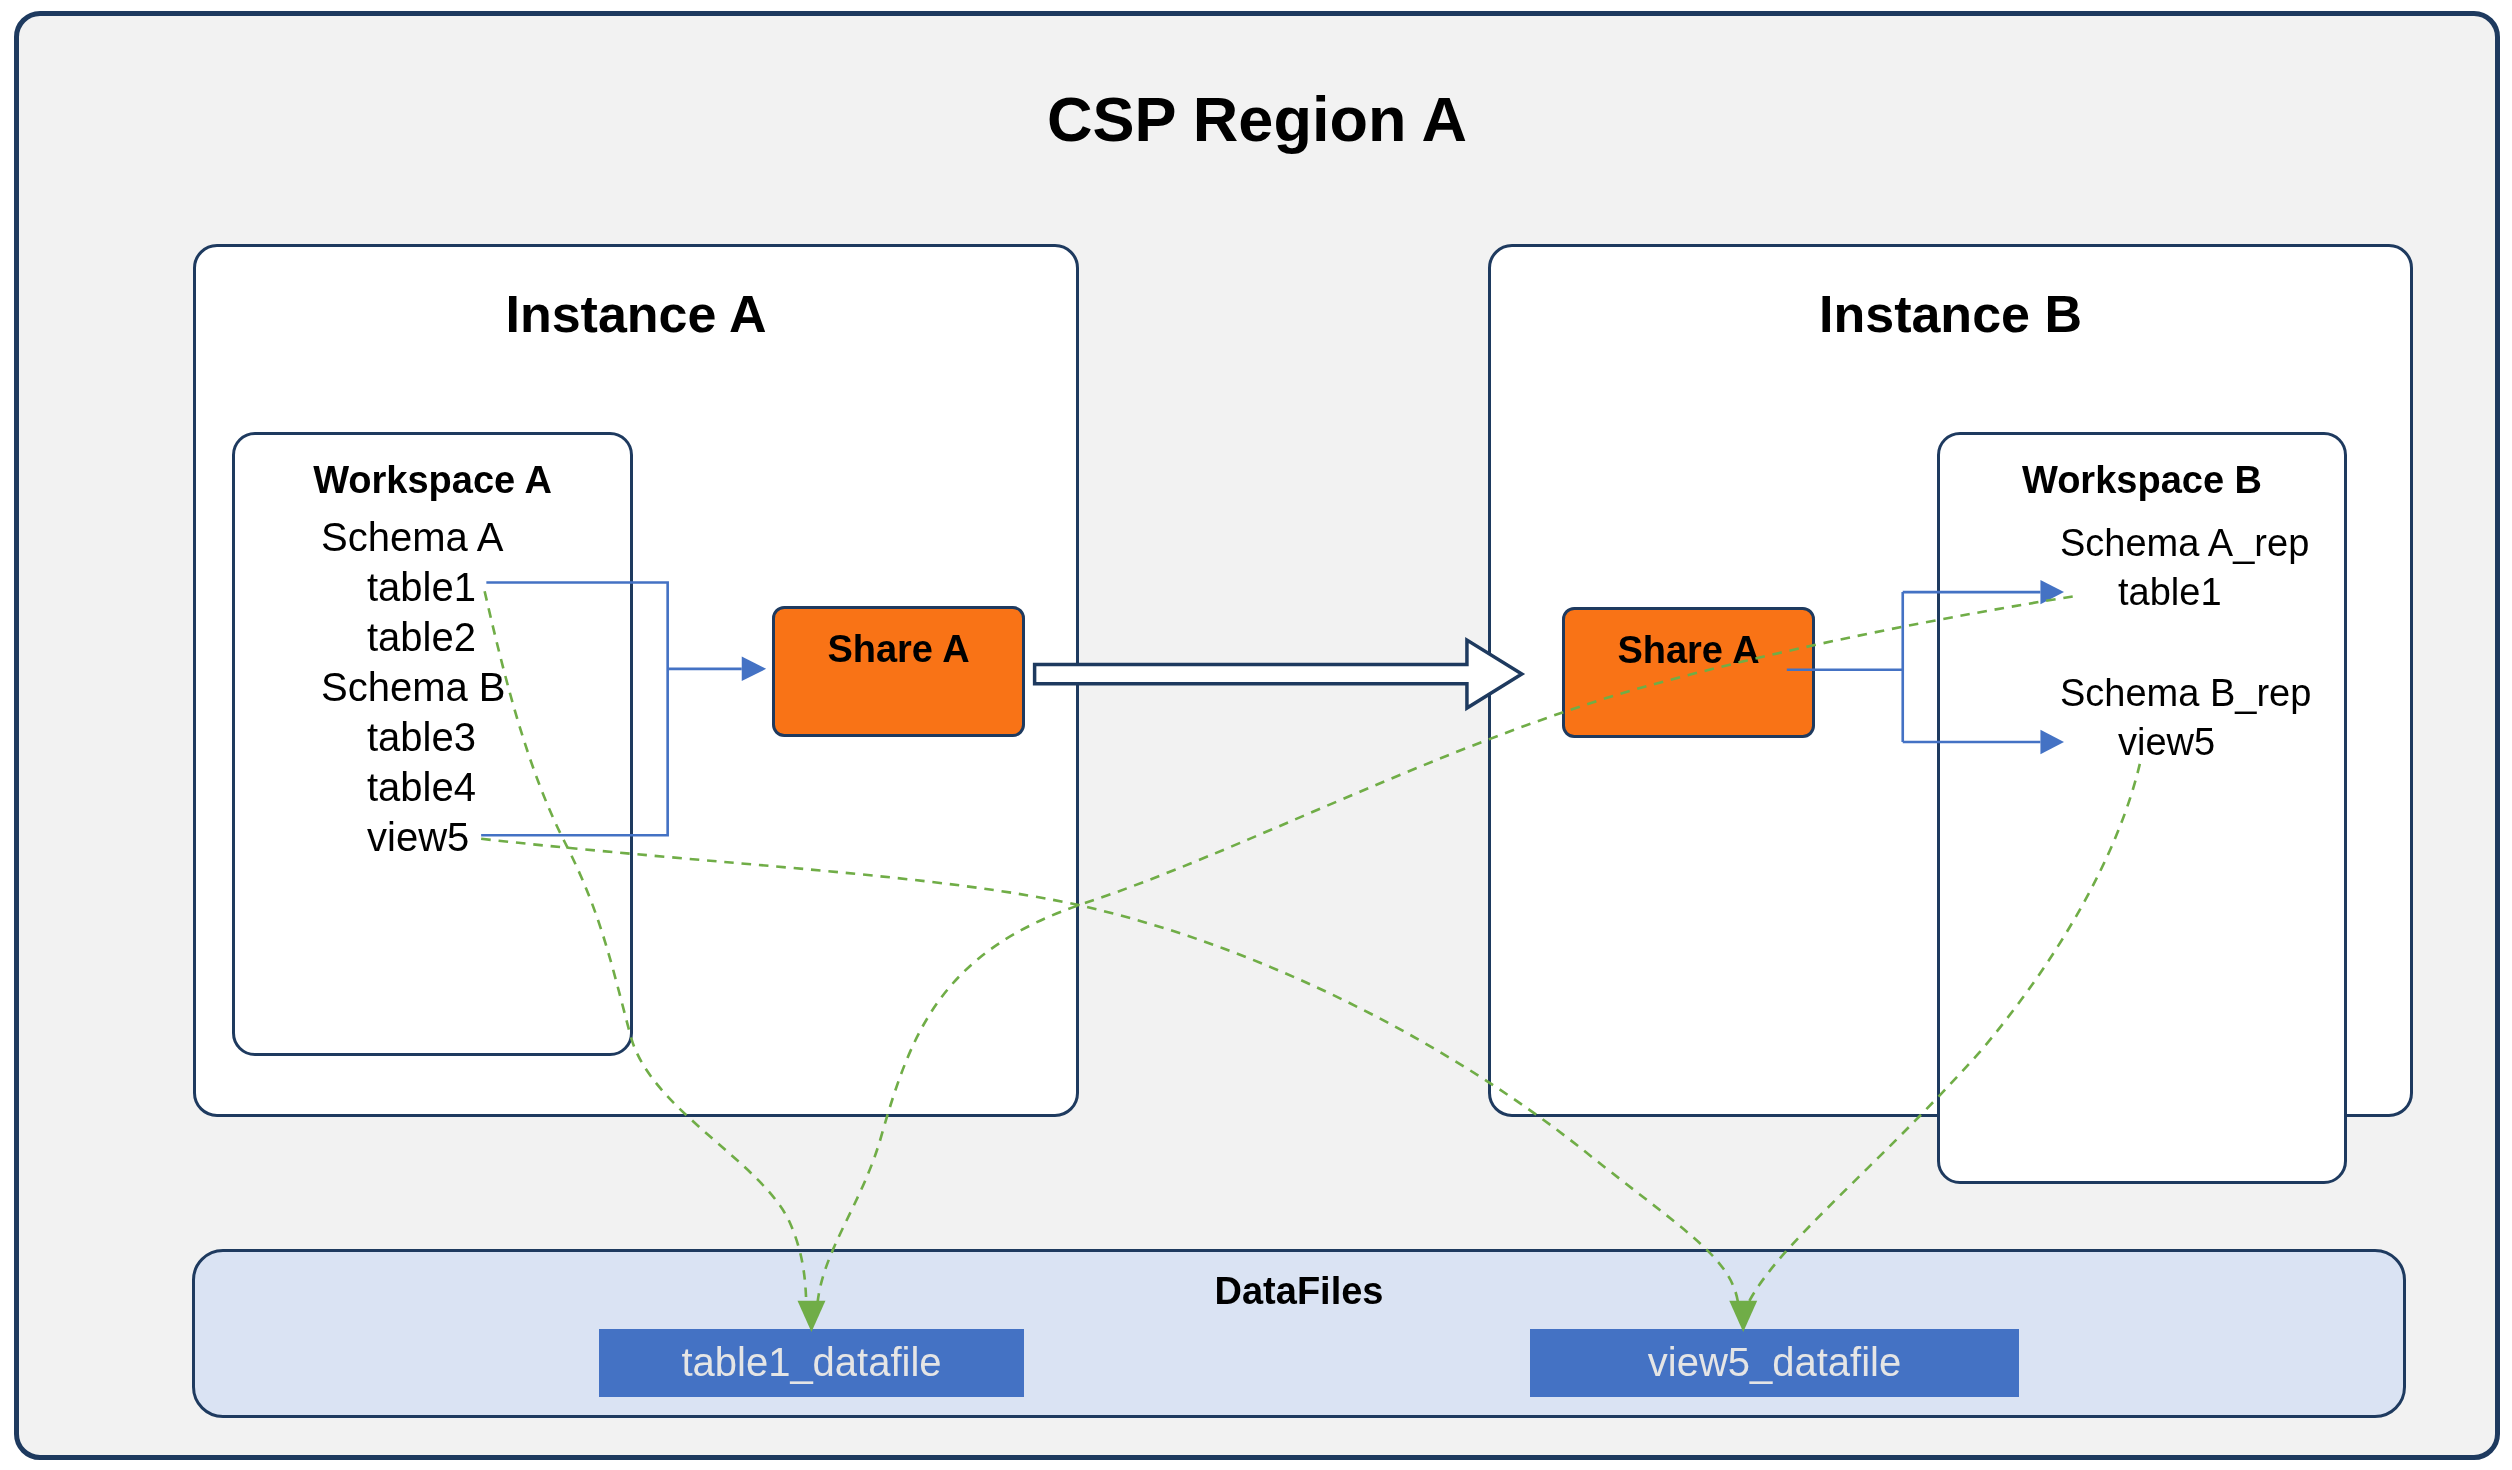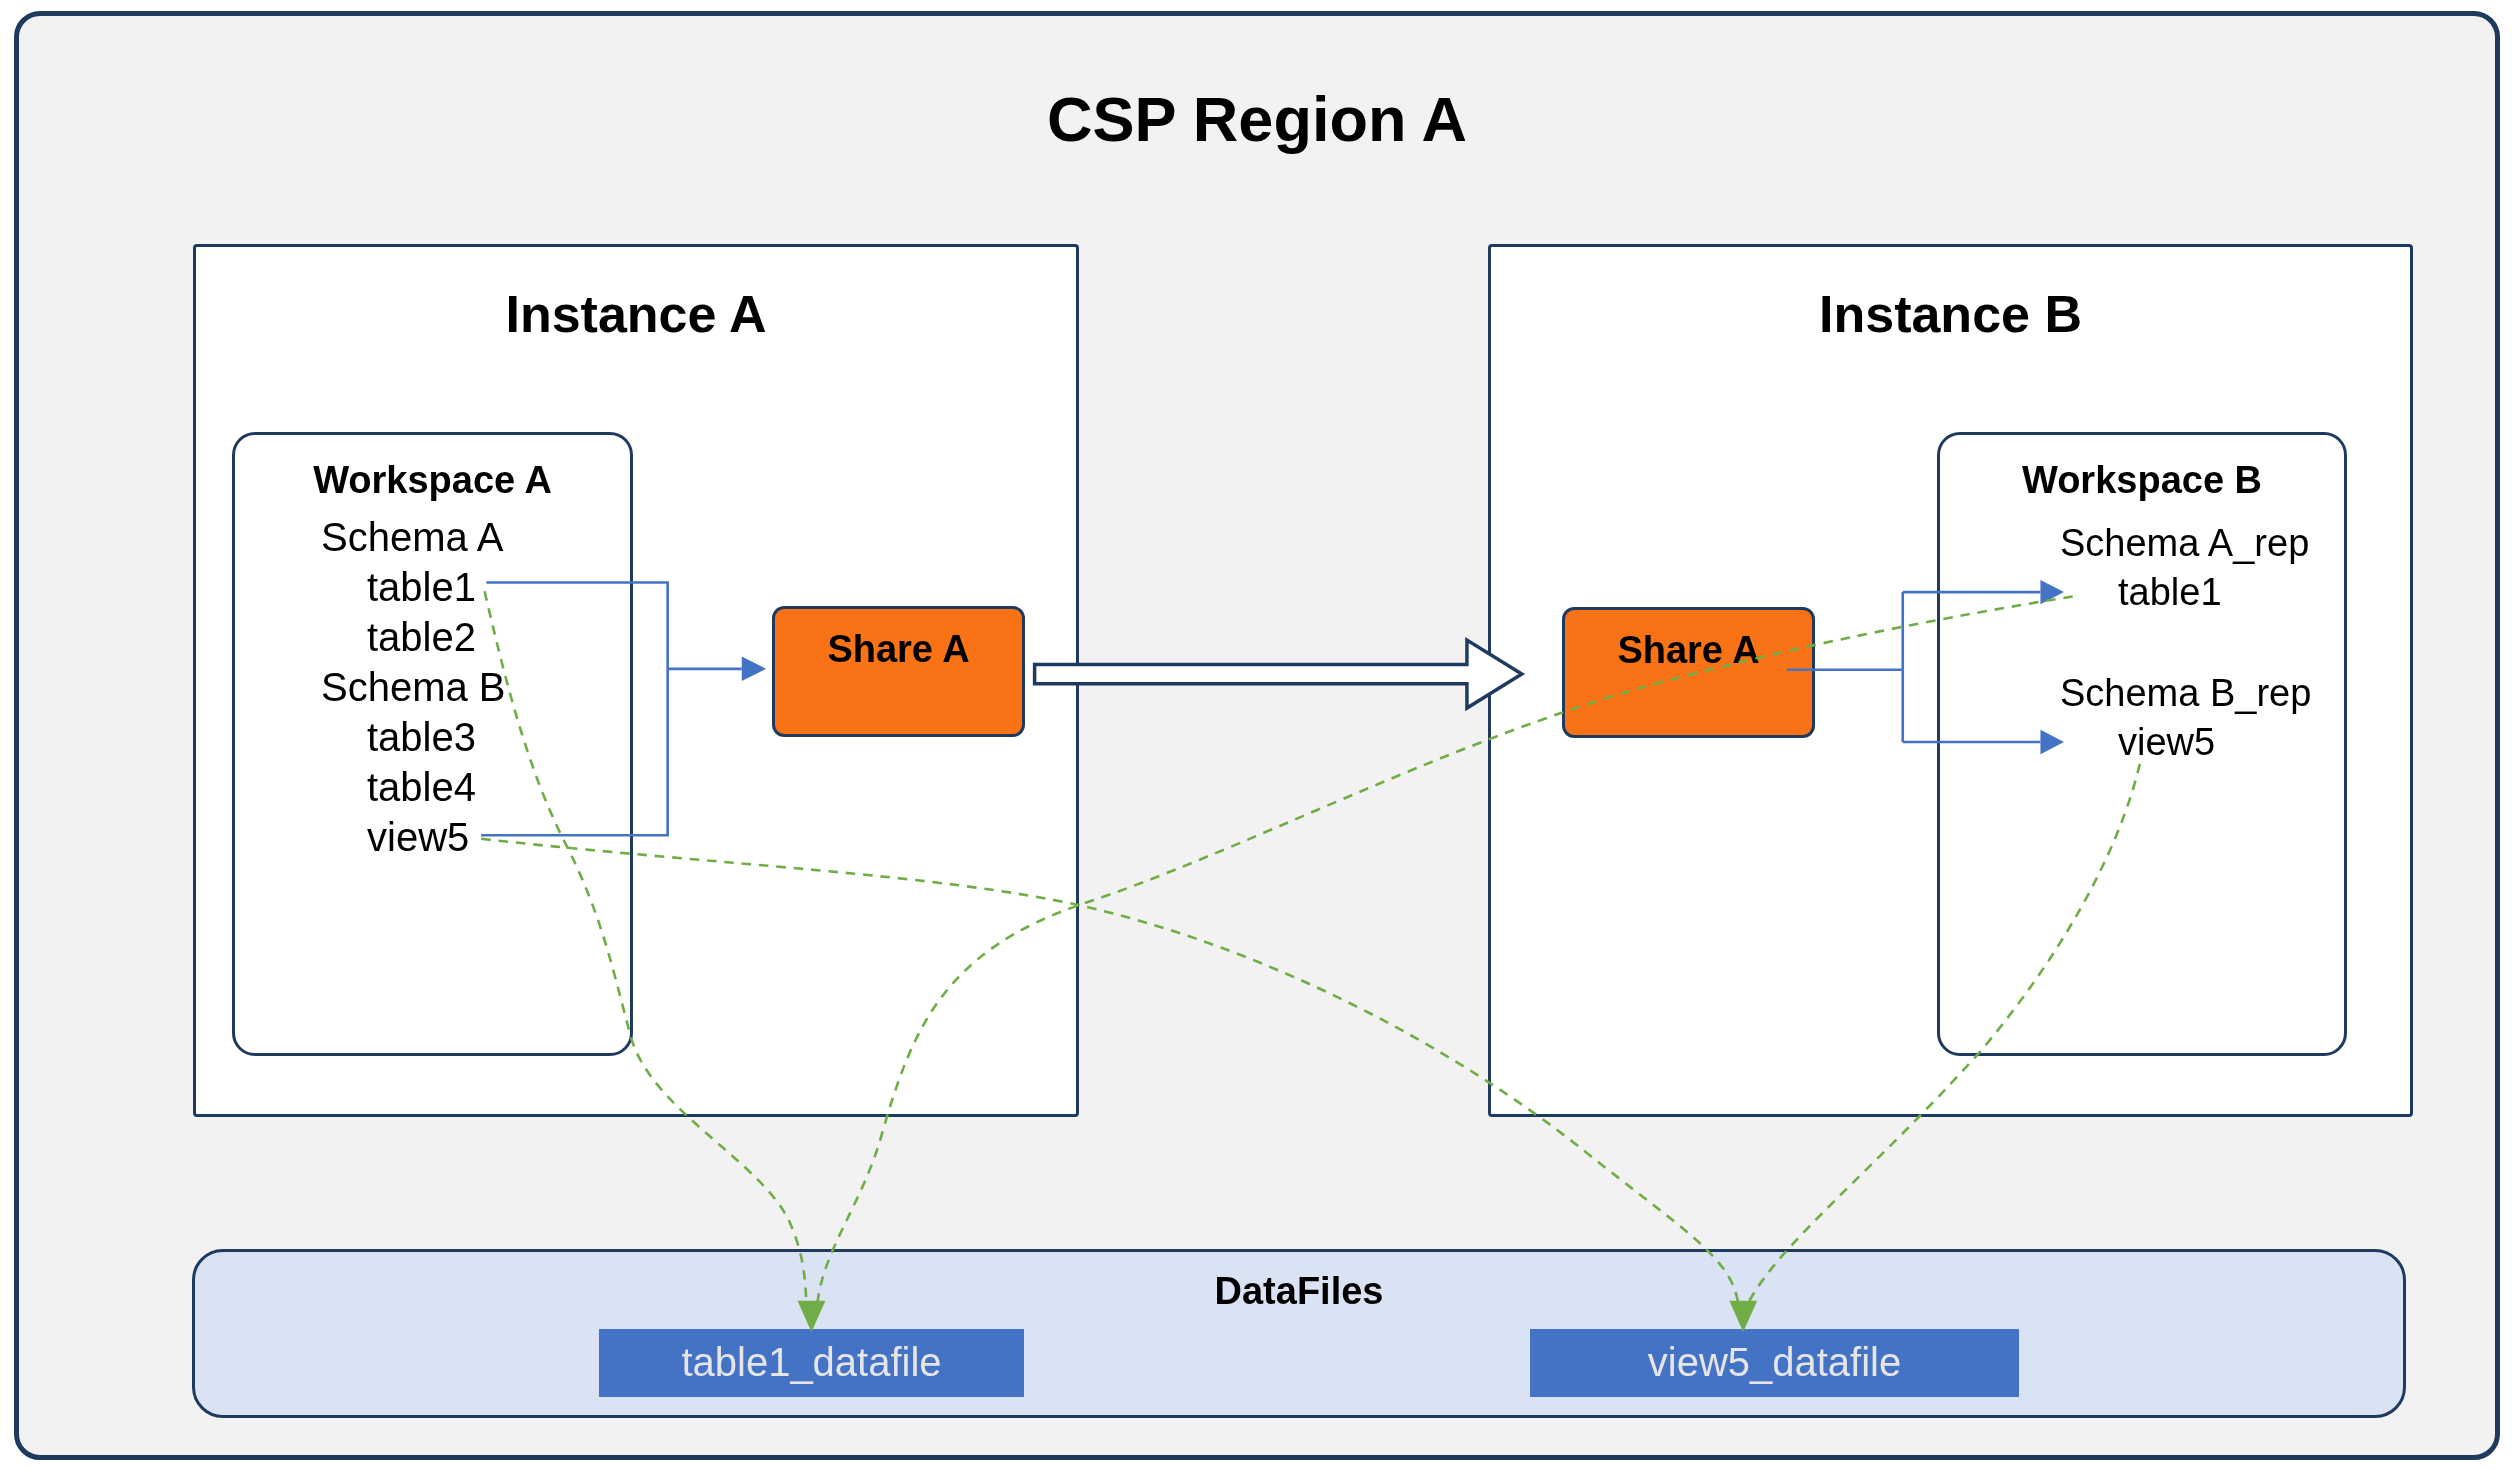--- a/index.html
+++ b/index.html
@@ -9,34 +9,34 @@
   .region {
     position:absolute; left:14px; top:10.5px; width:2486px; height:1449px;
     background:#f2f2f2; border:5.2px solid #1e3a5f; border-radius:26px;
   }
   .region-title {
     position:absolute; left:0; top:70px; width:100%;
     text-align:center; font-size:63px; font-weight:bold; line-height:66px;
   }
 
   .instance {
-    position:absolute; background:#ffffff; border:3.5px solid #1e3a5f; border-radius:4px;
+    position:absolute; background:#ffffff; border:3.5px solid #1e3a5f; border-radius:24px;
   }
   .instance-a { left:174px; top:228px; width:886px; height:873px; }
   .instance-b { left:1458px; top:228px; width:925px; height:873px;margin-left:11px; }
   .instance-title {
     position:absolute; left:0; top:38px; width:100%;
     text-align:center; font-size:52px; font-weight:bold; line-height:58px;
   }
 
   .workspace {
     position:absolute; background:#ffffff; border:3.5px solid #1e3a5f; border-radius:23px;
   }
   .workspace-a { left:36px; top:185px; width:401px; height:624px;padding-left:37px; }
-  .workspace-b { left:446px; top:185px; width:410px; height:624px; }
+  .workspace-b { left:446px; top:185px; width:410px; height:752px; }
   .ws-title {
     position:absolute; left:0; top:23px; width:100%;
     text-align:center; font-size:38px; font-weight:bold; line-height:45px;
   }
 
   .ws-list { position:absolute; left:0; top:77px; width:100%; }
   .ws-row { height:50px; line-height:50px; font-size:40px; white-space:nowrap; }
   .workspace-a .ws-row.schema { padding-left:86px; }
   .workspace-a .ws-row.object { padding-left:132px; }
 

